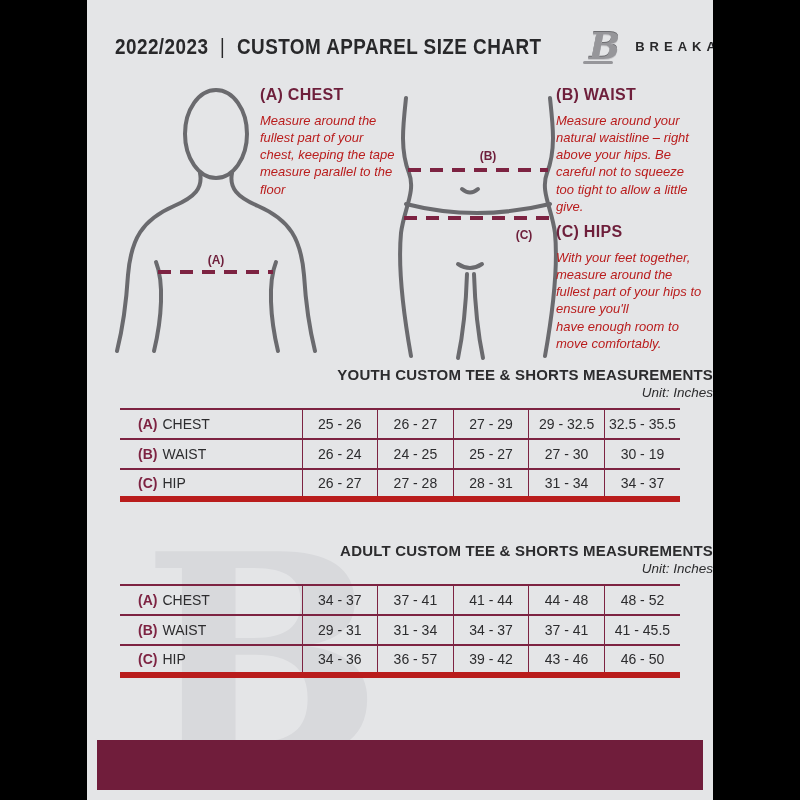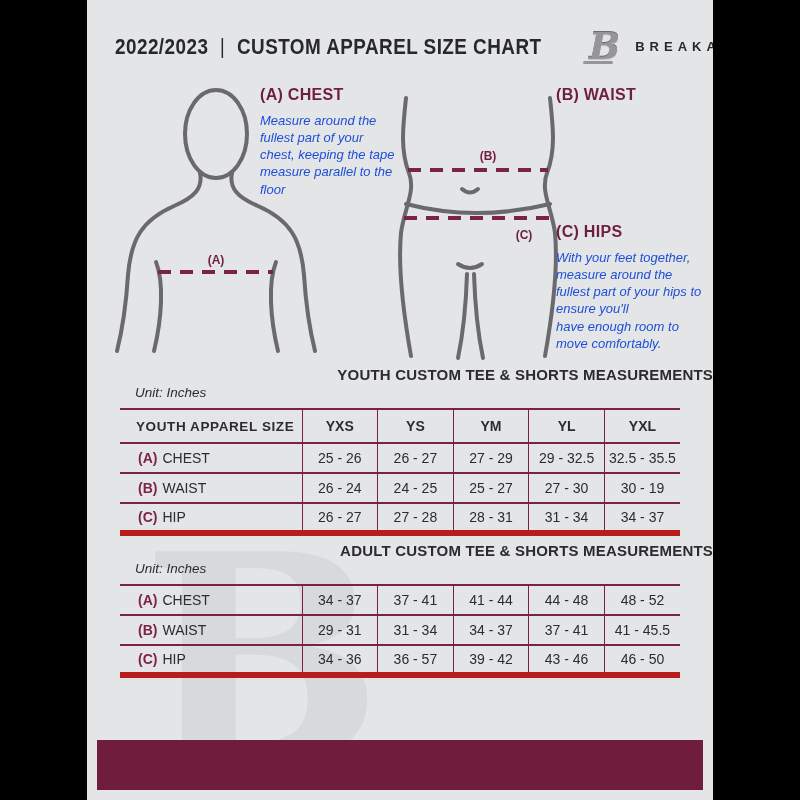--- a/index.html
+++ b/index.html
@@ -15,41 +15,41 @@
   .hdr-divider { font-weight:300; color:#28282a; margin:0 13px; font-size:20px; }
   .brand-wrap { display:flex; align-items:center; }
   .logo-b { position:relative; font-family:"DejaVu Serif", serif; font-style:italic; font-weight:700;
             font-size:37px; color:#96969a; text-shadow:0 1px 0 #c9c9cc, 0 -1px 0 #6d6d71; line-height:1; }
   .logo-bar { position:absolute; left:-6px; bottom:1px; width:30px; height:3px; background:#96969a; border-radius:2px; }
   .brand-name { font-weight:700; font-size:13px; letter-spacing:5px; color:#28282a; margin-left:15px; }
 
   
   .sec { position:absolute; z-index:1; }
   .sec-h { font-size:16px; font-weight:700; color:#6e1f3b; letter-spacing:.3px; }
-  .sec-b { margin-top:8px; font-size:13px; font-style:italic; color:#1d4ed8; line-height:1.32; white-space:pre-line; }
+  .sec-b { margin-top:8px; font-size:13px; font-style:italic; color:#b91c1c; line-height:1.32; white-space:pre-line; }
   #sec-chest { left:173px; top:86px; width:140px; }
   #sec-waist { left:469px; top:86px; width:146px; }
   #sec-hips  { left:469px; top:223px; width:152px; }
 
   .fig { position:absolute; z-index:1; overflow:visible; }
   #fig-upper { left:23px;  top:78px; }
   #fig-lower { left:301px; top:96px; }
   .fig path, .fig ellipse { fill:none; stroke:#6a6a6e; stroke-width:4; stroke-linecap:round; }
   .dash { stroke:#7d2342; stroke-width:4; stroke-dasharray:13 9; stroke-linecap:butt; }
   .fig-label { font-family:"Liberation Sans", sans-serif; font-size:12px; font-weight:700; fill:#6e1f3b; }
 
   
   .watermark { position:absolute; left:55px; top:545px; font-size:285px; font-weight:700;
                color:#d8d9dc; line-height:.8; z-index:0; font-family:"DejaVu Serif", serif; }
 
   
   .tbl-title { position:absolute; left:0; width:100%; text-align:right; font-size:15px; font-weight:700;
                color:#2c2c2e; letter-spacing:.2px; z-index:1; }
-  .tbl-unit  { position:absolute; left:0; width:100%; text-align:left; font-size:13.5px; font-style:italic;
-               color:#2c2c2e; z-index:1;padding-left:48px; }
+  .tbl-unit  { position:absolute; left:0; width:100%; text-align:right; font-size:13.5px; font-style:italic;
+               color:#2c2c2e; z-index:1; }
   #youth-title { top:366px; }  #youth-unit { top:385px; }
   #adult-title { top:542px; }  #adult-unit { top:561px; }
   .sizes-table { position:absolute; left:33px; width:560px; border-collapse:collapse; table-layout:fixed;
                  font-size:14px; color:#2c2c2e; z-index:1; }
   #youth-table { top:408px; }
   #adult-table { top:584px; }
   .sizes-table td, .sizes-table th { border-top:2px solid #7d2342; height:30px; padding:0; text-align:center; font-weight:400; }
   .sizes-table tr.head th { height:34px; font-weight:700; }
   .sizes-table tr:last-child td { border-bottom:6px solid #b91c1c; }
   .sizes-table th:not(:first-child), .sizes-table td:not(:first-child) { border-left:1.5px solid #7d2342; }
@@ -103,20 +103,21 @@
       <path d="M 79 178 C 78 210 75 238 70 262"></path>
       <path d="M 86 178 C 87 210 90 238 95 262"></path>
       <line class="dash" x1="20" y1="74" x2="160" y2="74"></line>
       <text class="fig-label" x="100" y="64" text-anchor="middle">(B)</text>
       <line class="dash" x1="16" y1="122" x2="166" y2="122"></line>
       <text class="fig-label" x="136" y="143" text-anchor="middle">(C)</text>
     </svg>
 
     <div class="sec" id="sec-waist">
       <div class="sec-h">(B) WAIST</div>
+      <div class="sec-b">Measure around your natural waistline – right above your hips. Be careful not to squeeze too tight to allow a little give.</div>
     </div>
 
     <div class="sec" id="sec-hips">
       <div class="sec-h">(C) HIPS</div>
       <div class="sec-b">With your feet together, measure around the fullest part of your hips to ensure you'll
 have enough room to move comfortably.</div>
     </div>
 
     <div class="watermark">B</div>
 
@@ -125,28 +126,20 @@
     <table class="sizes-table" id="youth-table">
       <colgroup>
           <col style="width:182px">
           <col style="width:75.6px">
           <col style="width:75.6px">
           <col style="width:75.6px">
           <col style="width:75.6px">
           <col style="width:75.6px">
         </colgroup>
       <tbody>
-          <tr class="head">
-        <th class="corner">YOUTH APPAREL SIZE</th>
-        <th>YXS</th>
-        <th>YS</th>
-        <th>YM</th>
-        <th>YL</th>
-        <th>YXL</th>
-      </tr>
       <tr>
         <td class="rowlabel"><span class="lbl-prefix">(A)</span><span>CHEST</span></td>
         <td>25 - 26</td>
         <td>26 - 27</td>
         <td>27 - 29</td>
         <td>29 - 32.5</td>
         <td>32.5 - 35.5</td>
       </tr>
       <tr>
         <td class="rowlabel"><span class="lbl-prefix">(B)</span><span>WAIST</span></td>

